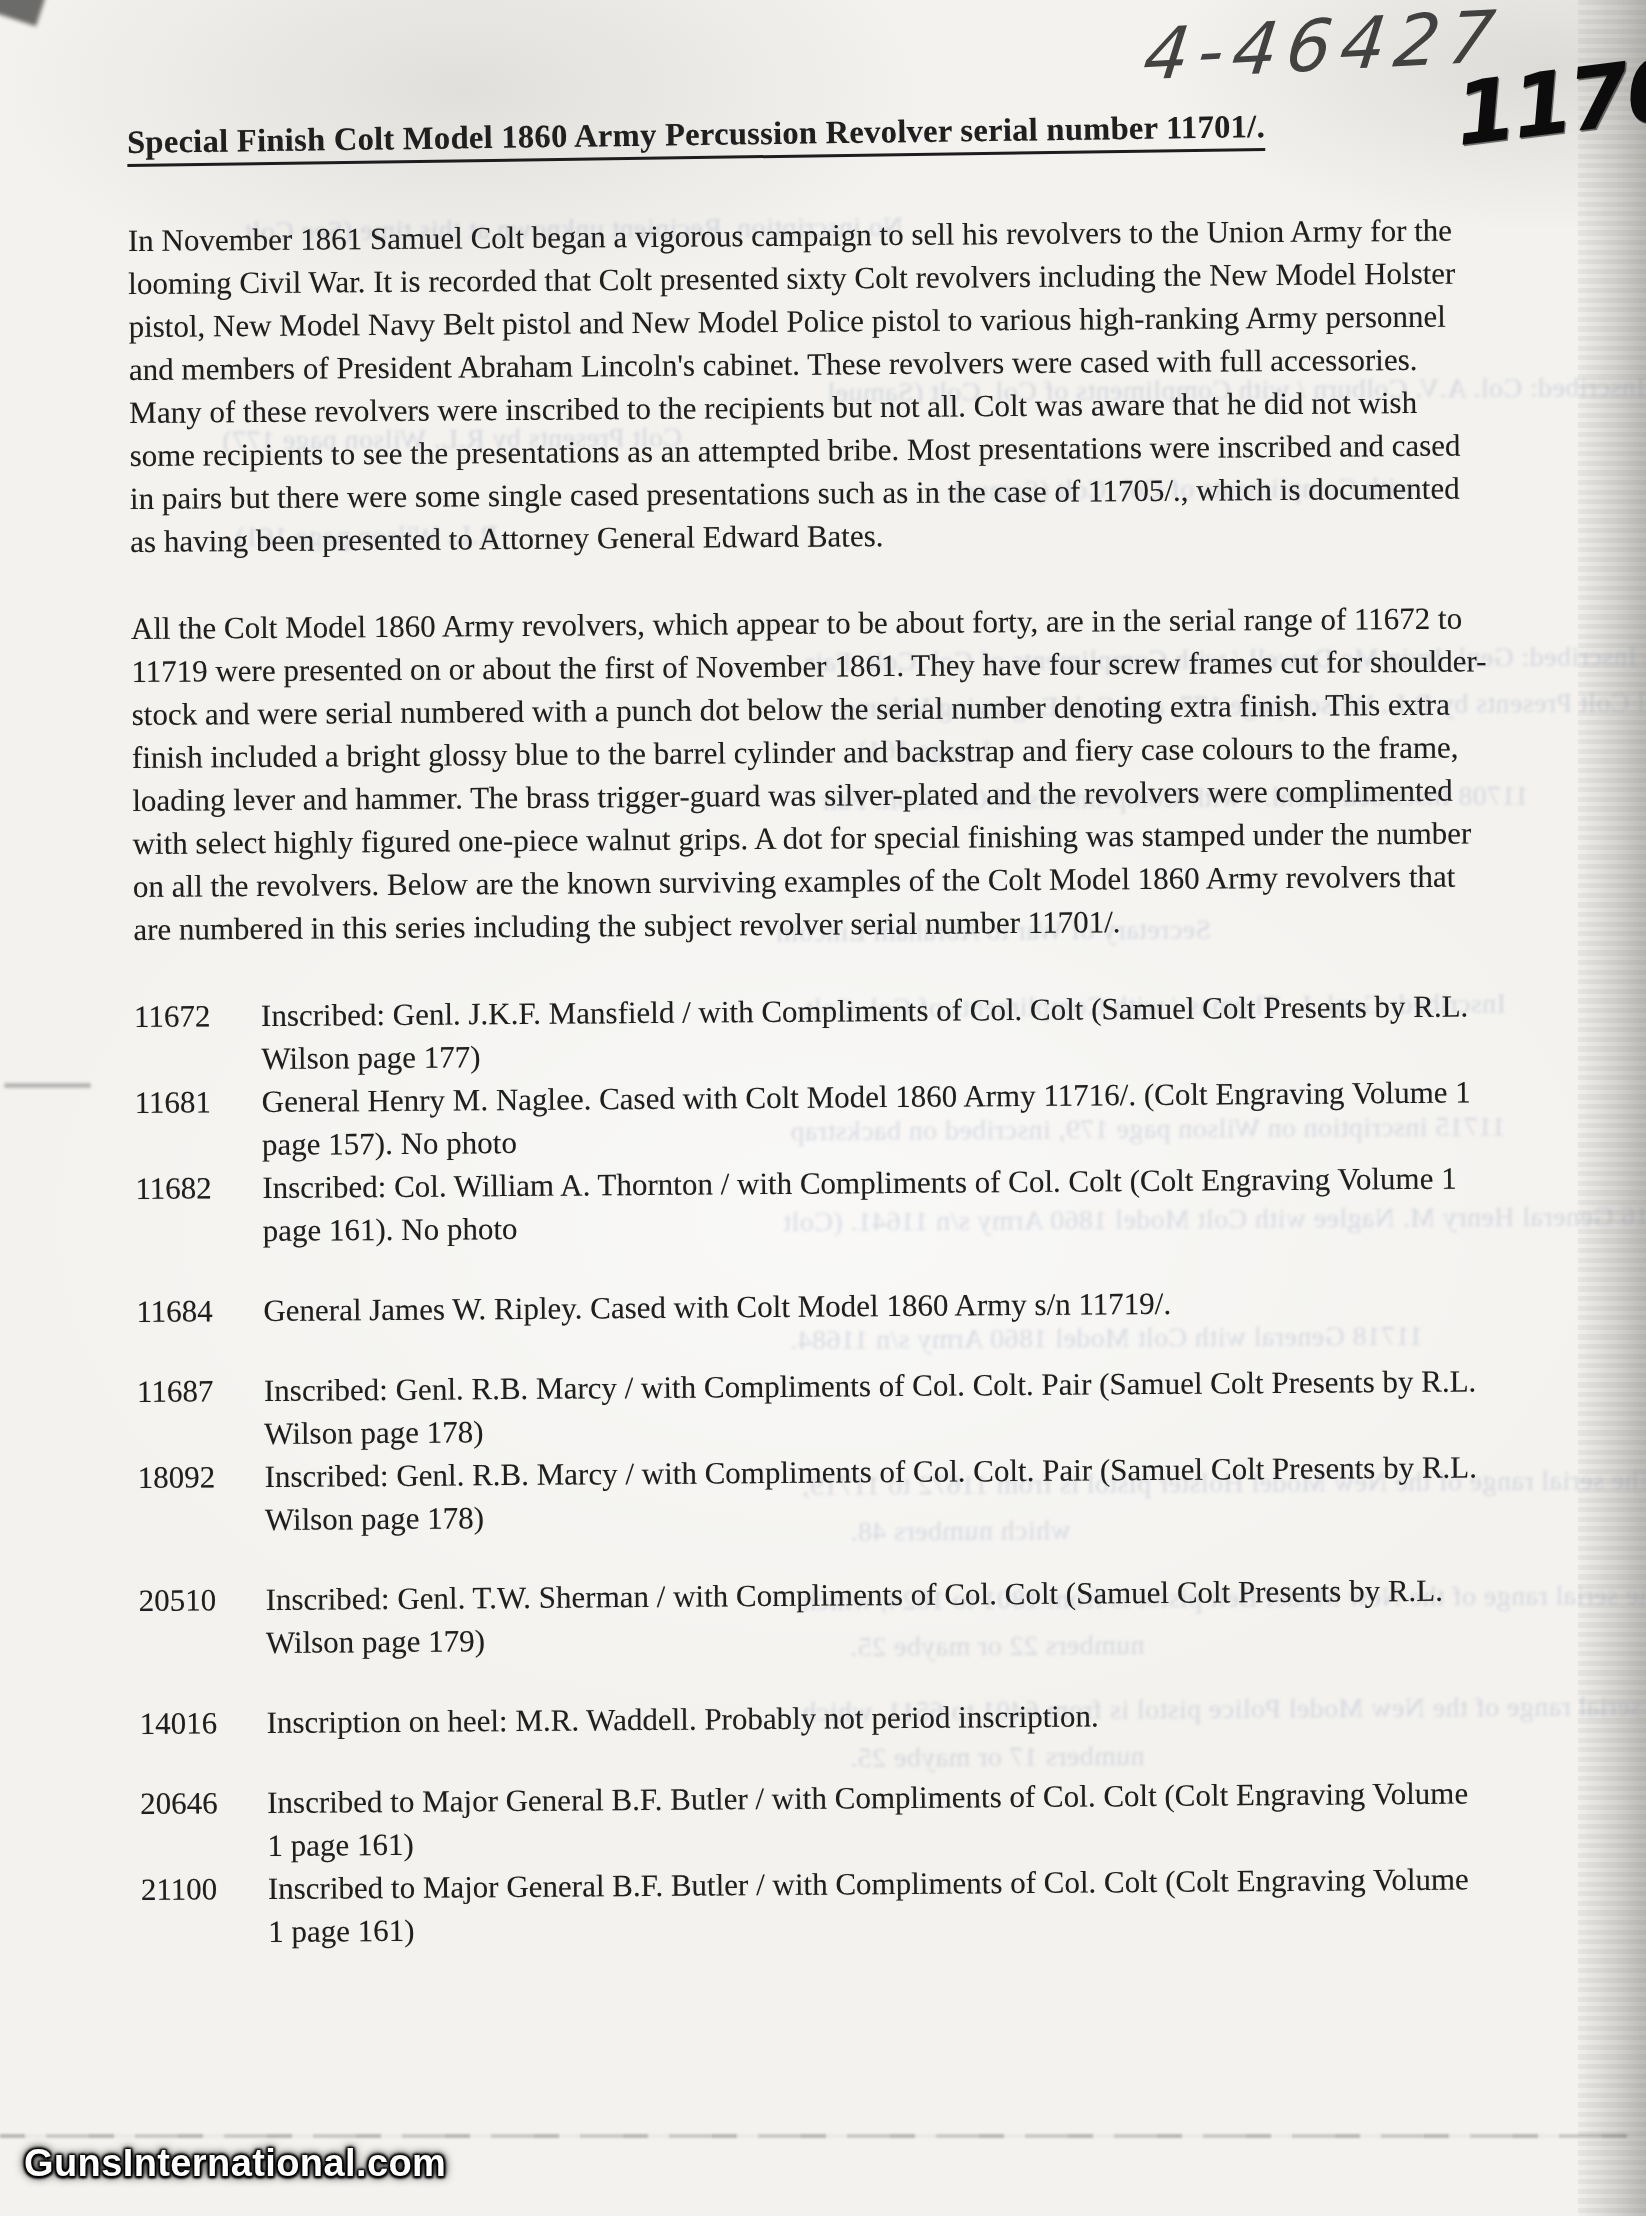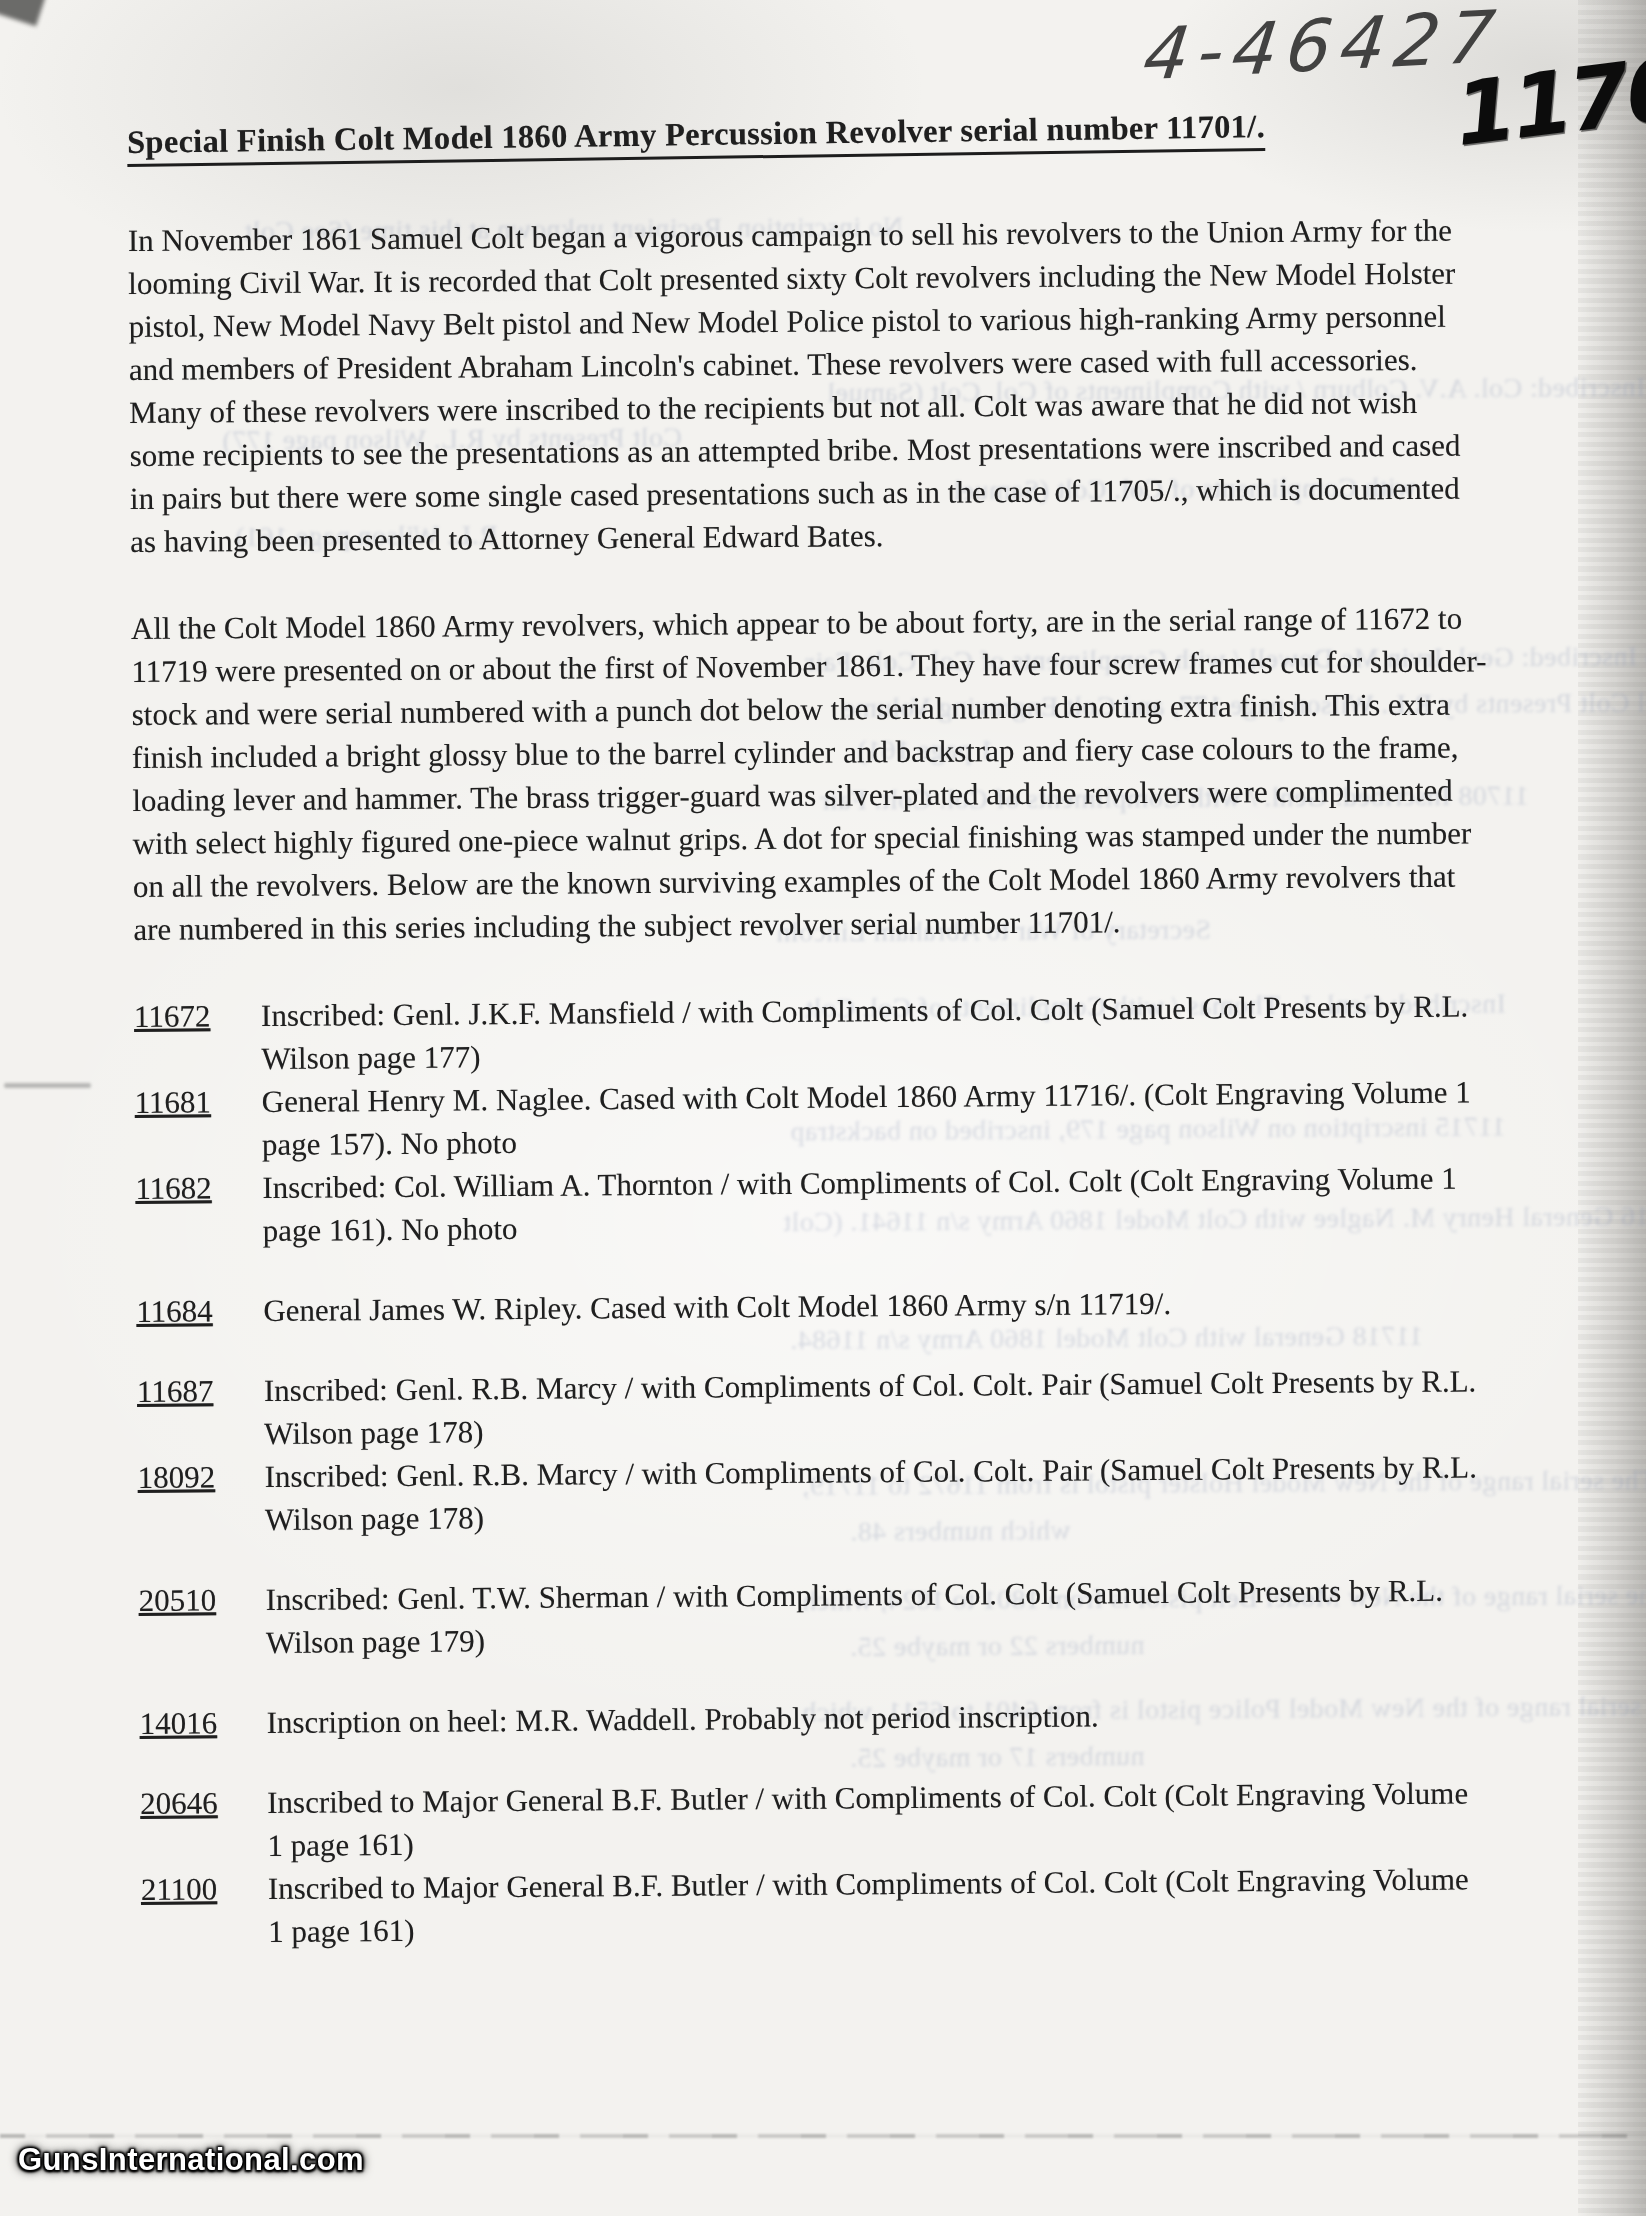--- a/index.html
+++ b/index.html
@@ -86,27 +86,27 @@
     border-bottom:3.7px solid #1d1d1d;
     padding-bottom:3.7px;
   }
   .para{
     margin:0 0 44px 0;
     font-size:31px;line-height:43px;
   }
   .entries{margin-top:31px;font-size:31px;line-height:43px;}
   .entry{display:flex;align-items:flex-start;margin:0;}
   .entry.gap{margin-top:37px;}
-  .serial{flex:none;width:127px;text-decoration:underline;}
+  .serial{flex:none;width:127px;}
   .etext{flex:1;padding-right:14.8px;}
   
   .watermark{
-    position:absolute;left:18px;top:2142px;
+    position:absolute;left:24px;top:2142px;
     font-family:"Liberation Sans", sans-serif;
-    font-weight:bold;font-size:31px;letter-spacing:0.4px;
+    font-weight:bold;font-size:38px;letter-spacing:0.4px;
     color:#ffffff;
     text-shadow:
       0 0 3.7px #000, 0 0 6.6px #000, 0 0 10.3px #000,
       1.5px 1.5px 2.2px #000, -1.5px -1.5px 2.2px #000,
       1.5px -1.5px 2.2px #000, -1.5px 1.5px 2.2px #000;
   }
 </style>
 </head>
 <body>
 

